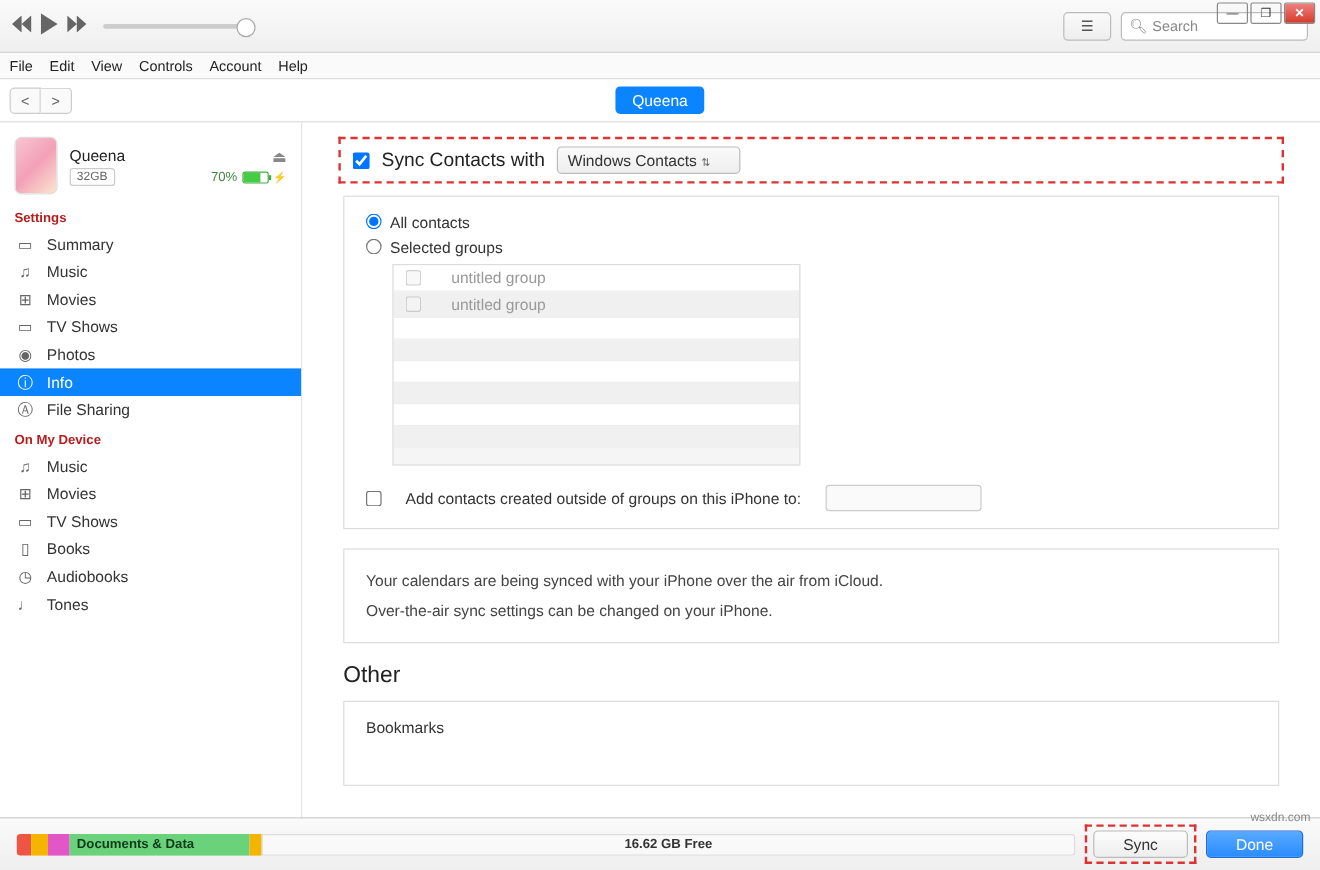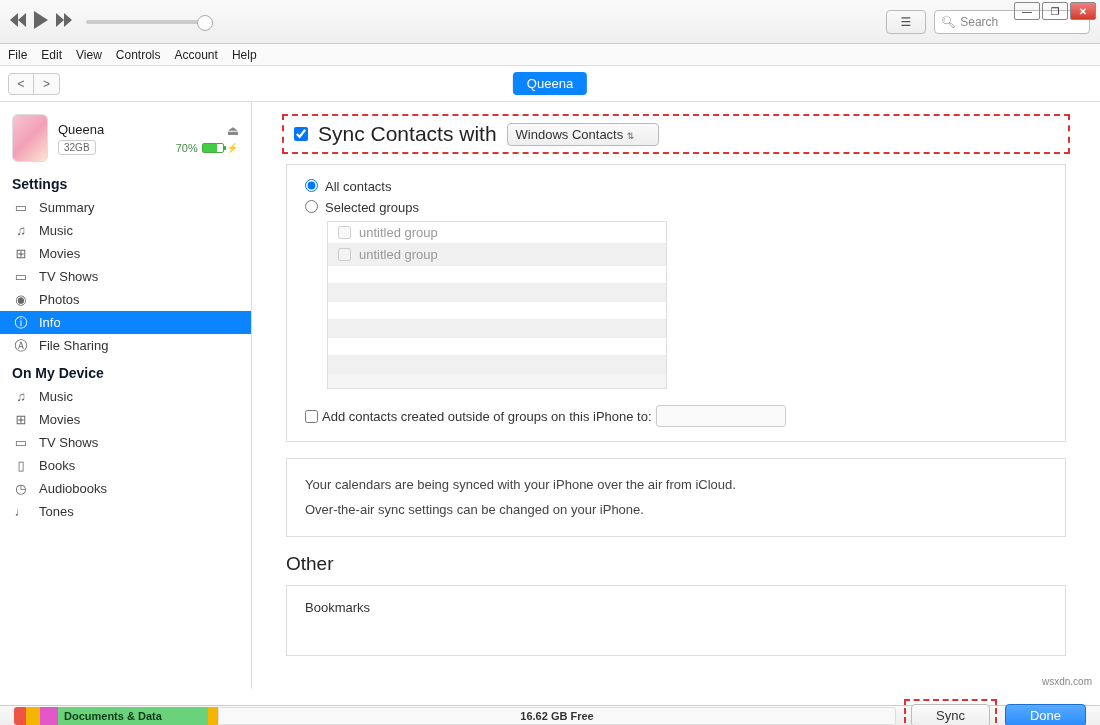--- a/index.html
+++ b/index.html
@@ -43,45 +43,45 @@
 .dev-info { flex:1; }
 .dev-name { font-size:13px; color:#222; }
 .dev-cap { display:inline-block; margin-top:3px; padding:1px 5px; border:1px solid #ccc; border-radius:3px; font-size:10px; color:#666; }
 .dev-batt { font-size:11px; color:#484; display:flex; align-items:center; gap:4px; }
 .eject { color:#888; font-size:13px; margin-left:4px; }
 .batt-icon { width:22px; height:10px; border:1px solid #4a4; border-radius:2px; position:relative; }
 .batt-icon::after { content:""; position:absolute; right:-3px; top:2px; width:2px; height:4px; background:#4a4; }
 .batt-fill { position:absolute; left:0; top:0; bottom:0; width:70%; background:#4c4; }
 
 
-.side-head { padding:8px 12px 4px; font-weight:600; font-size:14px; color:#0f172a; }
+.side-head { padding:8px 12px 4px; font-weight:600; font-size:11px; color:#b91c1c; }
 .side-item { display:flex; align-items:center; gap:9px; padding:4px 12px; font-size:13px; color:#333; height:23px; }
 .side-item.selected { background:#0a84ff; color:#fff; }
 .side-ico { width:18px; height:14px; display:flex; align-items:center; justify-content:center; color:#666; font-size:13px; }
 .side-item.selected .side-ico { color:#fff; }
 
 
 .highlight-box { border:2px dashed #d33; padding:6px 10px; margin:8px 30px 10px 30px; display:flex; align-items:center; gap:10px; }
 .sync-check { width:14px; height:14px; }
-.sync-title { font-size:21px; color:#222; }
+.sync-title { font-size:16px; color:#222; }
 .sync-select { padding:3px 24px 3px 8px; border:1px solid #bbb; border-radius:4px; background:linear-gradient(#fafafa,#eee); font-size:13px; color:#333; position:relative; }
 
 .panel { margin:0 34px 16px 34px; border:1px solid #ddd; padding:14px 18px; }
 .radio-row { display:flex; align-items:flex-start; gap:7px; font-size:13px; color:#333; margin-bottom:6px; }
 .groups-box { margin-left:22px; margin-top:4px; width:340px; height:168px; border:1px solid #ddd; background:#f5f5f5; overflow:hidden; }
-.group-row { display:flex; align-items:center; gap:8px; padding:3px 10px; color:#999; font-size:13px; background:#fff; border-bottom:1px solid #eee; }
+.group-row { display:flex; align-items:center; gap:25px; padding:3px 10px; color:#999; font-size:13px; background:#fff; border-bottom:1px solid #eee; }
 .group-row.alt { background:#f0f0f0; }
-.add-row { display:flex; align-items:center; gap:4px; margin-top:16px; font-size:13px; color:#333; }
+.add-row { display:flex; align-items:center; gap:20px; margin-top:16px; font-size:13px; color:#333; }
 .add-row select, .dd { width:130px; height:22px; border:1px solid #ccc; border-radius:3px; background:#fafafa; }
 
 .section-h { font-size:19px; color:#222; margin:16px 34px 10px; }
 .panel-text { font-size:13px; color:#444; line-height:1.9; }
 
 
-.bottom-bar { position:absolute; left:0; right:0; bottom:0; height:20px; background:linear-gradient(#fafafa,#eee); border-top:1px solid #ccc; display:flex; align-items:center; padding:0 14px; gap:8px; }
+.bottom-bar { position:absolute; left:0; right:0; bottom:0; height:44px; background:linear-gradient(#fafafa,#eee); border-top:1px solid #ccc; display:flex; align-items:center; padding:0 14px; gap:8px; }
 .storage { flex:1; display:flex; align-items:center; gap:0; position:relative; height:18px; }
 .seg { height:18px; }
 .seg-lbl { font-size:11px; font-weight:600; color:#103a1c; padding:0 6px; display:flex; align-items:center; }
 .free-lbl { font-size:11px; font-weight:600; color:#333; margin:0 auto; }
 .btn { padding:3px 24px; border:1px solid #bbb; border-radius:4px; background:linear-gradient(#fcfcfc,#eee); font-size:13px; color:#333; }
 .btn-primary { background:linear-gradient(#58aaff,#2a8cff); color:#fff; border-color:#1a6fd6; }
 .sync-wrap { border:2px dashed #d33; padding:3px 5px; }
 
 .watermark { position:absolute; right:8px; bottom:38px; font-size:10px; color:#888; }
 </style>

